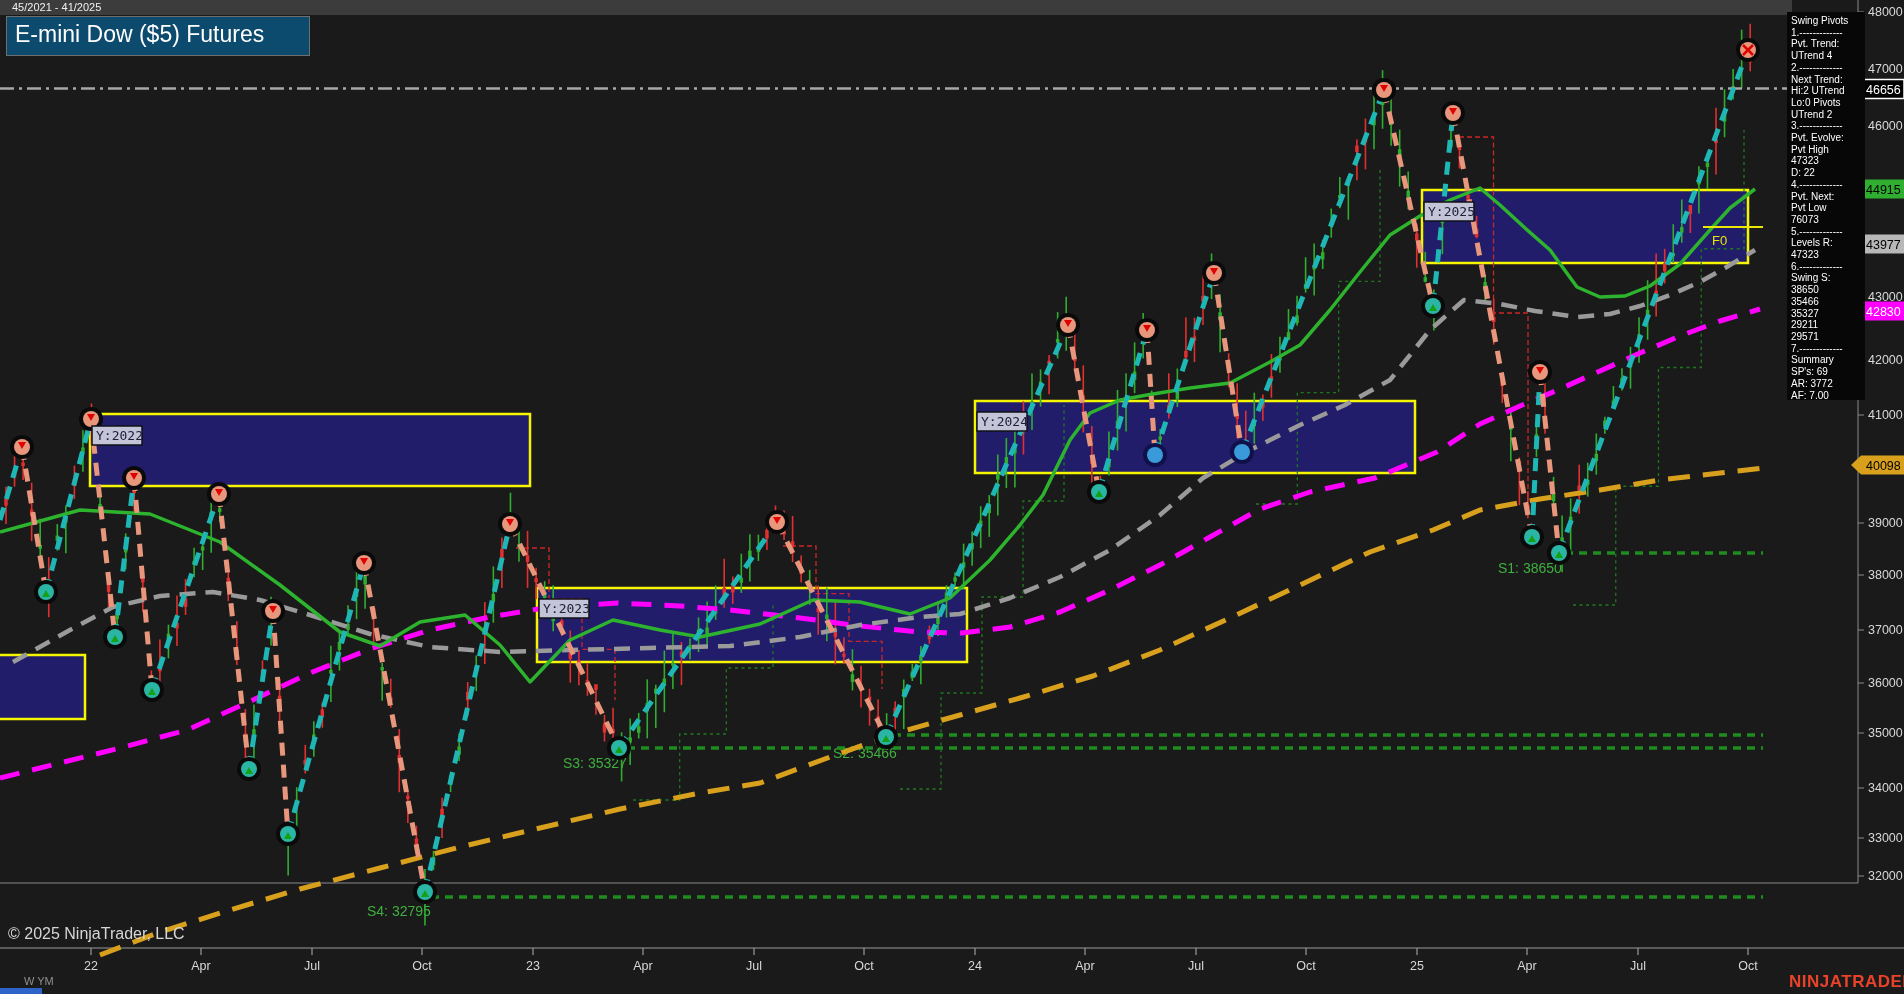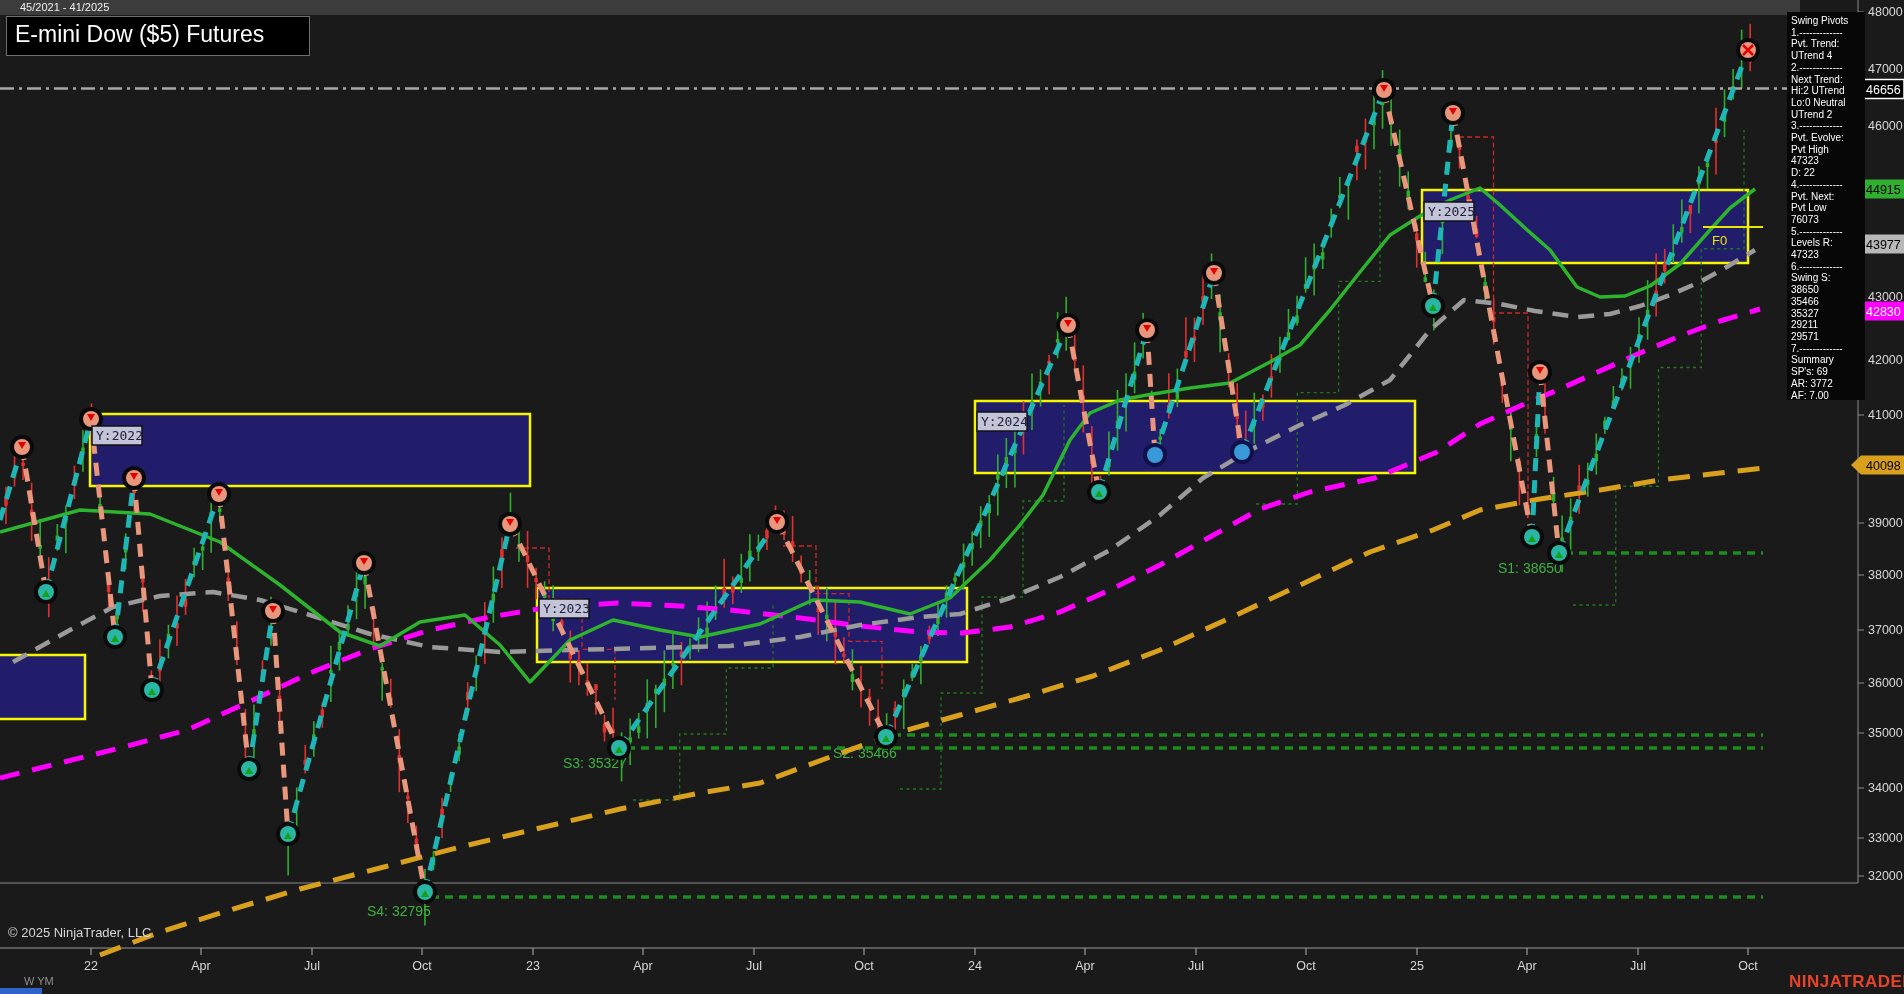--- a/index.html
+++ b/index.html
@@ -1,28 +1,28 @@
 <!DOCTYPE html>
 <html><head>
 <meta charset="utf-8">
 <style>
   html,body{margin:0;padding:0;background:#141414;}
   body{width:1904px;height:994px;overflow:hidden;position:relative;
        font-family:"Liberation Sans",sans-serif;-webkit-font-smoothing:antialiased;}
   .stage{position:absolute;inset:0;background:#1a1a1a;}
   .top-strip{position:absolute;left:0;top:0;width:1780px;height:15px;background:#3c3c3c;
-             color:#f0f0f0;font-size:11px;line-height:15px;padding-left:20px;}
-  .title-box{position:absolute;left:6px;top:16px;width:286px;background:#000000;
+             color:#f0f0f0;font-size:11px;line-height:15px;padding-left:12px;}
+  .title-box{position:absolute;left:6px;top:16px;width:286px;background:#0c4a6e;
              border:1px solid #6e6e6e;padding:3px 8px 6px 8px;color:#ffffff;}
   .title-box .t1,.title-box .t2{font-size:23px;line-height:29px;white-space:nowrap;}
   svg#chart-svg{position:absolute;left:0;top:0;width:1904px;height:994px;}
   .panel{position:absolute;left:1787px;top:12px;width:78px;height:388px;background:#070707;
          color:#ffffff;font-size:10px;line-height:11.7px;padding:3px 0 0 4px;box-sizing:border-box;
          white-space:nowrap;overflow:hidden;}
-  .copyright{position:absolute;left:8px;top:925px;color:#d6d6d6;font-size:13px;}
+  .copyright{position:absolute;left:8px;top:925px;color:#d6d6d6;font-size:16px;}
   .tab{position:absolute;left:8px;top:975px;color:#8f8f8f;font-size:11px;margin-left:16px;}
   .tab-accent{position:absolute;left:0px;top:988px;width:42px;height:6px;background:#2e64c8;}
   .brand{position:absolute;left:1789px;top:972px;color:#e8432a;font-size:17px;font-weight:bold;
          letter-spacing:0.5px;white-space:nowrap;}
 </style>
 </head>
 <body>
 
 <div class="stage">
   <svg id="chart-svg" viewBox="0 0 1904 994">
@@ -691,21 +691,21 @@
     <div class="t1">E-mini Dow ($5) Futures</div>
   </div>
   <div class="panel" id="sp-panel">
       <div>Swing Pivots</div>
       <div>1.-------------</div>
       <div>Pvt. Trend:</div>
       <div>UTrend 4</div>
       <div>2.-------------</div>
       <div>Next Trend:</div>
       <div>Hi:2 UTrend</div>
-      <div>Lo:0 Neutral</div>
+      <div>Lo:0 Pivots</div>
       <div>UTrend 2</div>
       <div>3.-------------</div>
       <div>Pvt. Evolve:</div>
       <div>Pvt High</div>
       <div>47323</div>
       <div>D: 22</div>
       <div>4.-------------</div>
       <div>Pvt. Next:</div>
       <div>Pvt Low</div>
       <div>76073</div>

